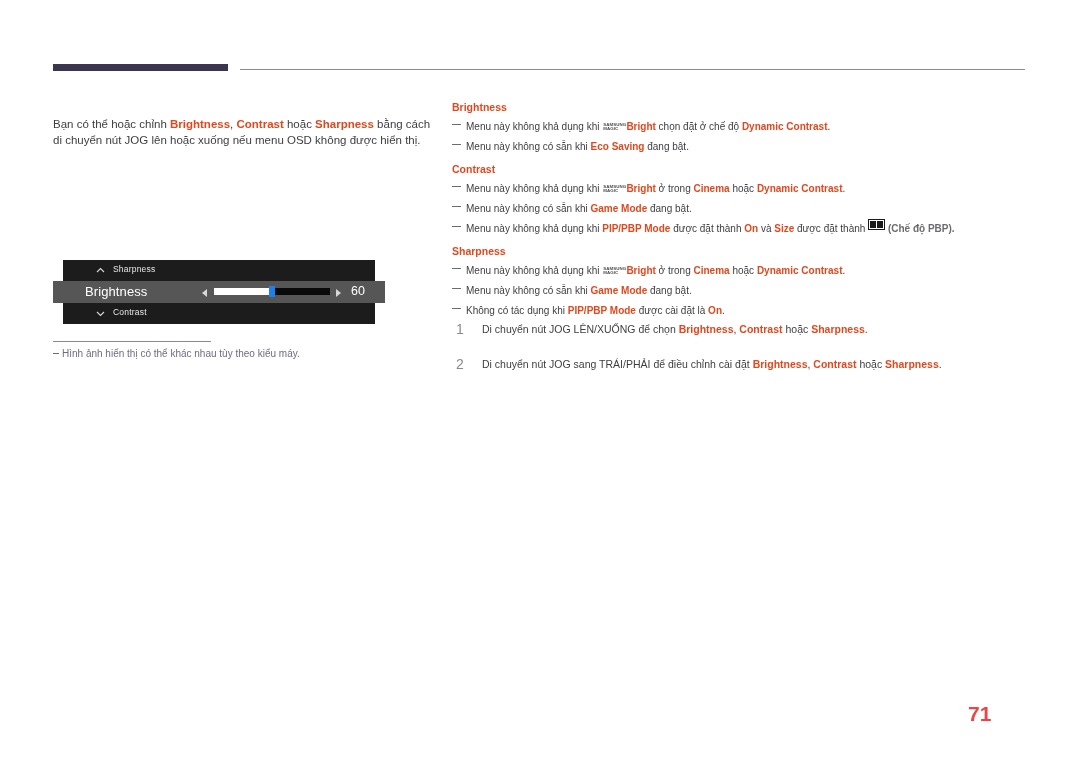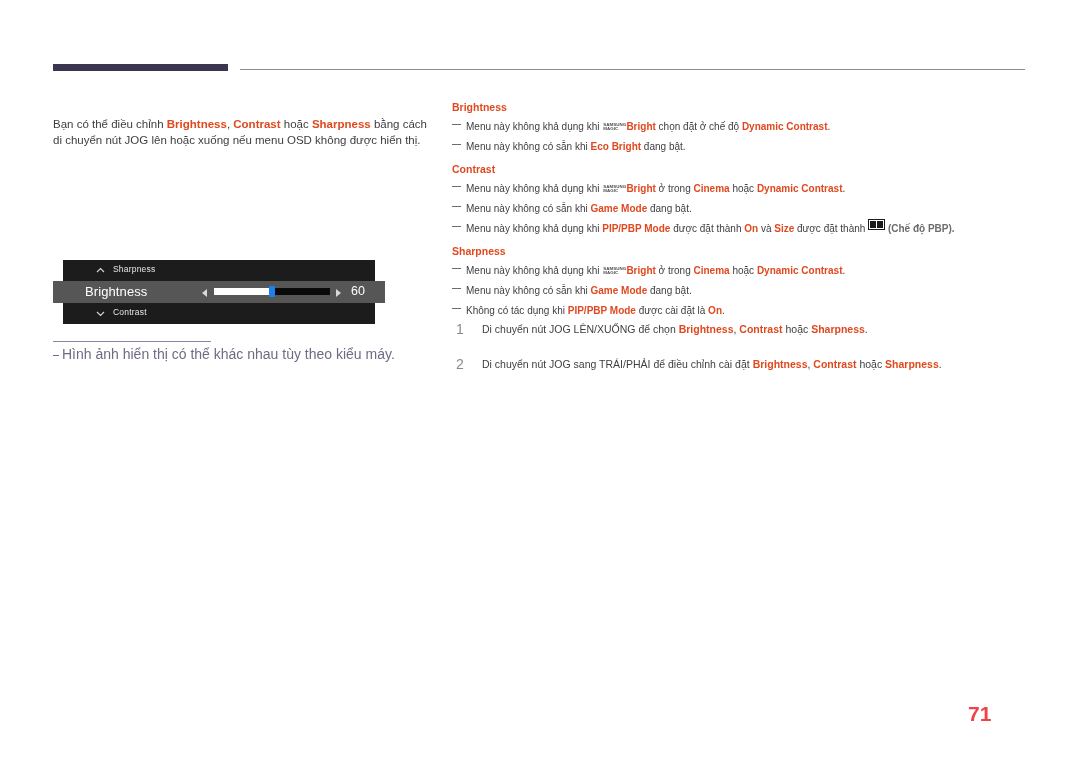--- a/index.html
+++ b/index.html
@@ -170,21 +170,21 @@
     top: 341px;
     width: 158px;
     height: 1px;
     background: #8a86a0;
   }
   #footnote {
     position: absolute;
     left: 53px;
     top: 348px;
     width: 380px;
-    font-size: 14px;
+    font-size: 10px;
     line-height: 12px;
     color: #6f6b85;
   }
   #footnote .fn-dash {
     display: inline-block;
     width: 6px;
     border-top: 1px solid #6f6b85;
     vertical-align: 3px;
     margin-right: 3px;
   }
@@ -294,21 +294,21 @@
   }
 </style>
 </head>
 <body>
 
 <div id="header-bar"></div>
 <div id="header-rule"></div>
 
 <div id="left-col">
   <p id="intro-paragraph">
-    <span>Bạn có thể điều chỉnh </span><span class="hl">Brightness</span><span>, </span><span class="hl">Contrast</span><span> hoặc </span><span class="hl">Sharpness</span><span> bằng cách di chuyển nút JOG lên hoặc xuống nếu menu OSD không được hiển thị.</span>
+    <span>Bạn có thể hoặc chỉnh </span><span class="hl">Brightness</span><span>, </span><span class="hl">Contrast</span><span> hoặc </span><span class="hl">Sharpness</span><span> bằng cách di chuyển nút JOG lên hoặc xuống nếu menu OSD không được hiển thị.</span>
   </p>
 </div>
 
 <div id="osd-widget">
 
   <div id="osd-row-sharpness">
     <span class="chevron">
       <svg width="9" height="9" viewBox="0 0 9 9">
           <path d="M1 6 L4.5 2.5 L8 6" stroke="#d8d8d8" stroke-width="1.1" fill="none"></path>
         </svg>
@@ -338,21 +338,21 @@
 </div>
 
 <div id="footnote-rule"></div>
 <div id="footnote">
   <span class="fn-dash"></span><span>Hình ảnh hiển thị có thể khác nhau tùy theo kiểu máy.</span>
 </div>
 
 <div id="right-col">
     <div class="section-heading">Brightness</div>
     <div class="note-line"><span class="dash"></span><span>Menu này không khả dụng khi </span><span class="magic-logo"><span>SAMSUNG</span><span>MAGIC</span></span><span class="hl">Bright</span><span> chọn đặt ở chế độ </span><span class="hl">Dynamic Contrast</span><span>.</span></div>
-    <div class="note-line"><span class="dash"></span><span>Menu này không có sẵn khi </span><span class="hl">Eco Bright</span><span> đang bật.</span></div>
+    <div class="note-line"><span class="dash"></span><span>Menu này không có sẵn khi </span><span class="hl">Eco Saving</span><span> đang bật.</span></div>
     <div class="section-heading spaced">Contrast</div>
     <div class="note-line"><span class="dash"></span><span>Menu này không khả dụng khi </span><span class="magic-logo"><span>SAMSUNG</span><span>MAGIC</span></span><span class="hl">Bright</span><span> ở trong </span><span class="hl">Cinema</span><span> hoặc </span><span class="hl">Dynamic Contrast</span><span>.</span></div>
     <div class="note-line"><span class="dash"></span><span>Menu này không có sẵn khi </span><span class="hl">Game Mode</span><span> đang bật.</span></div>
     <div class="note-line"><span class="dash"></span><span>Menu này không khả dụng khi </span><span class="hl">PIP/PBP Mode</span><span> được đặt thành </span><span class="hl">On</span><span> và </span><span class="hl">Size</span><span> được đặt thành </span><span class="pbp-icon"><i></i><i></i></span><span class="muted"> (Chế độ PBP).</span></div>
     <div class="section-heading spaced">Sharpness</div>
     <div class="note-line"><span class="dash"></span><span>Menu này không khả dụng khi </span><span class="magic-logo"><span>SAMSUNG</span><span>MAGIC</span></span><span class="hl">Bright</span><span> ở trong </span><span class="hl">Cinema</span><span> hoặc </span><span class="hl">Dynamic Contrast</span><span>.</span></div>
     <div class="note-line"><span class="dash"></span><span>Menu này không có sẵn khi </span><span class="hl">Game Mode</span><span> đang bật.</span></div>
     <div class="note-line"><span class="dash"></span><span>Không có tác dụng khi </span><span class="hl">PIP/PBP Mode</span><span> được cài đặt là </span><span class="hl">On</span><span>.</span></div>
   </div>
 

